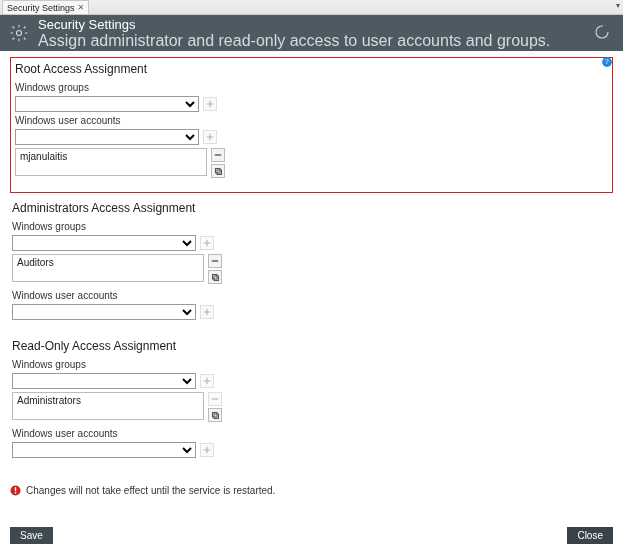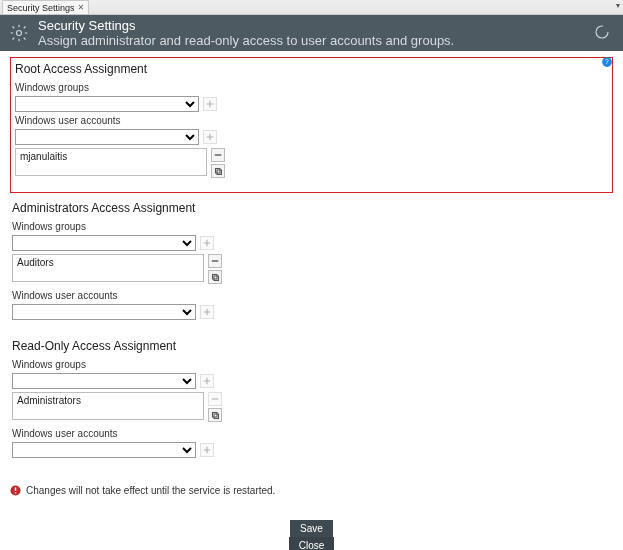--- a/index.html
+++ b/index.html
@@ -5,41 +5,41 @@
   * { box-sizing: border-box; margin: 0; padding: 0; }
   html, body { width: 623px; height: 550px; font-family: "Segoe UI", Tahoma, Arial, sans-serif; font-size: 11px; color: #222; background:#fff; overflow:hidden;}
   .tabbar { height: 15px; background: linear-gradient(#efefef,#e6e6e6); border-bottom:1px solid #c8c8c8; display:flex; align-items:flex-end; position:relative;}
   .tab { height:14px; background:#f7f7f7; border:1px solid #c8c8c8; border-bottom:none; padding:0 4px; font-size:9px; display:flex; align-items:center; gap:3px; margin-left:2px;}
   .tab .x { font-size:8px; color:#666; cursor:default;}
   .tabbar .arrow { position:absolute; right:3px; top:1px; font-size:8px; color:#555;}
   .header { background:#4e5a61; color:#fff; height:36px; display:flex; align-items:center; padding:0 8px; position:relative;}
   .header .gear { width:22px; height:22px; margin-right:8px; display:flex; align-items:center; justify-content:center;}
   .header .gear svg { stroke:#d5dade; fill:none; stroke-width:1.3;}
   .header .title { font-size:13px; font-weight:400;}
-  .header .sub { font-size:13px; color:#d5dade;}
+  .header .sub { font-size:16px; color:#d5dade;}
   .header .spinner { position:absolute; right:12px; top:8px; width:18px;height:18px;}
   .header .spinner svg { stroke:#cfd5d8; fill:none; stroke-width:1.5;}
   .main { position:absolute; top:51px; bottom:30px; left:0; right:0; padding:6px 10px 0 10px; overflow:auto;}
   .help { position:absolute; right:10px; top:5px; width:12px; height:12px;}
   .section { margin-bottom:4px; padding:4px 2px 8px 2px;}
   .section.frame { border:1px solid #d22020; padding:4px 4px 8px 4px;}
   .section-title { font-size:12px; font-weight:normal; margin-bottom:6px;}
   .field-label { font-size:10px; margin-bottom:3px; color:#333;}
   .combo-row { display:flex; align-items:center; gap:4px; margin-bottom:3px;}
   select.combo { flex:0 0 184px; height:16px; border:1px solid #9a9a9a; font-size:10px; background:#fff;}
   .iconbtn { width:14px; height:14px; border:1px solid #bcbcbc; background:#f4f4f4; display:flex; align-items:center; justify-content:center;}
   .iconbtn.disabled { opacity:.45;}
   .iconbtn svg { stroke:#555; fill:none; stroke-width:1.4;}
   .iconbtn.enabled svg { stroke:#333;}
   .listwrap { display:flex; gap:4px; margin-bottom:6px;}
   .listbox { width:192px; height:28px; border:1px solid #bcbcbc; background:#fff; font-size:10px; padding:2px 4px; overflow:hidden;}
   .sidebtns { display:flex; flex-direction:column; gap:2px;}
   .notice { display:flex; align-items:center; gap:5px; font-size:10px; color:#333; margin-top:16px;}
   .notice .warn { width:11px;height:11px; }
-  .footer { position:absolute; bottom:0; left:0; right:0; height:30px; display:flex; align-items:center; padding:0 10px;flex-direction:column;}
+  .footer { position:absolute; bottom:0; left:0; right:0; height:30px; display:flex; align-items:center; padding:0 10px;}
   .footer .spacer { flex:1;}
   .btn { min-width:42px; height:17px; font-size:10px; color:#fff; text-align:center; line-height:17px; padding:0 10px; cursor:default;}
   .btn.save { background:#3f4a50;}
   .btn.close { background:#3a4349;text-align:center;}
 </style>
 </head>
 <body>
 
 <div class="tabbar">
   <div class="tab">

